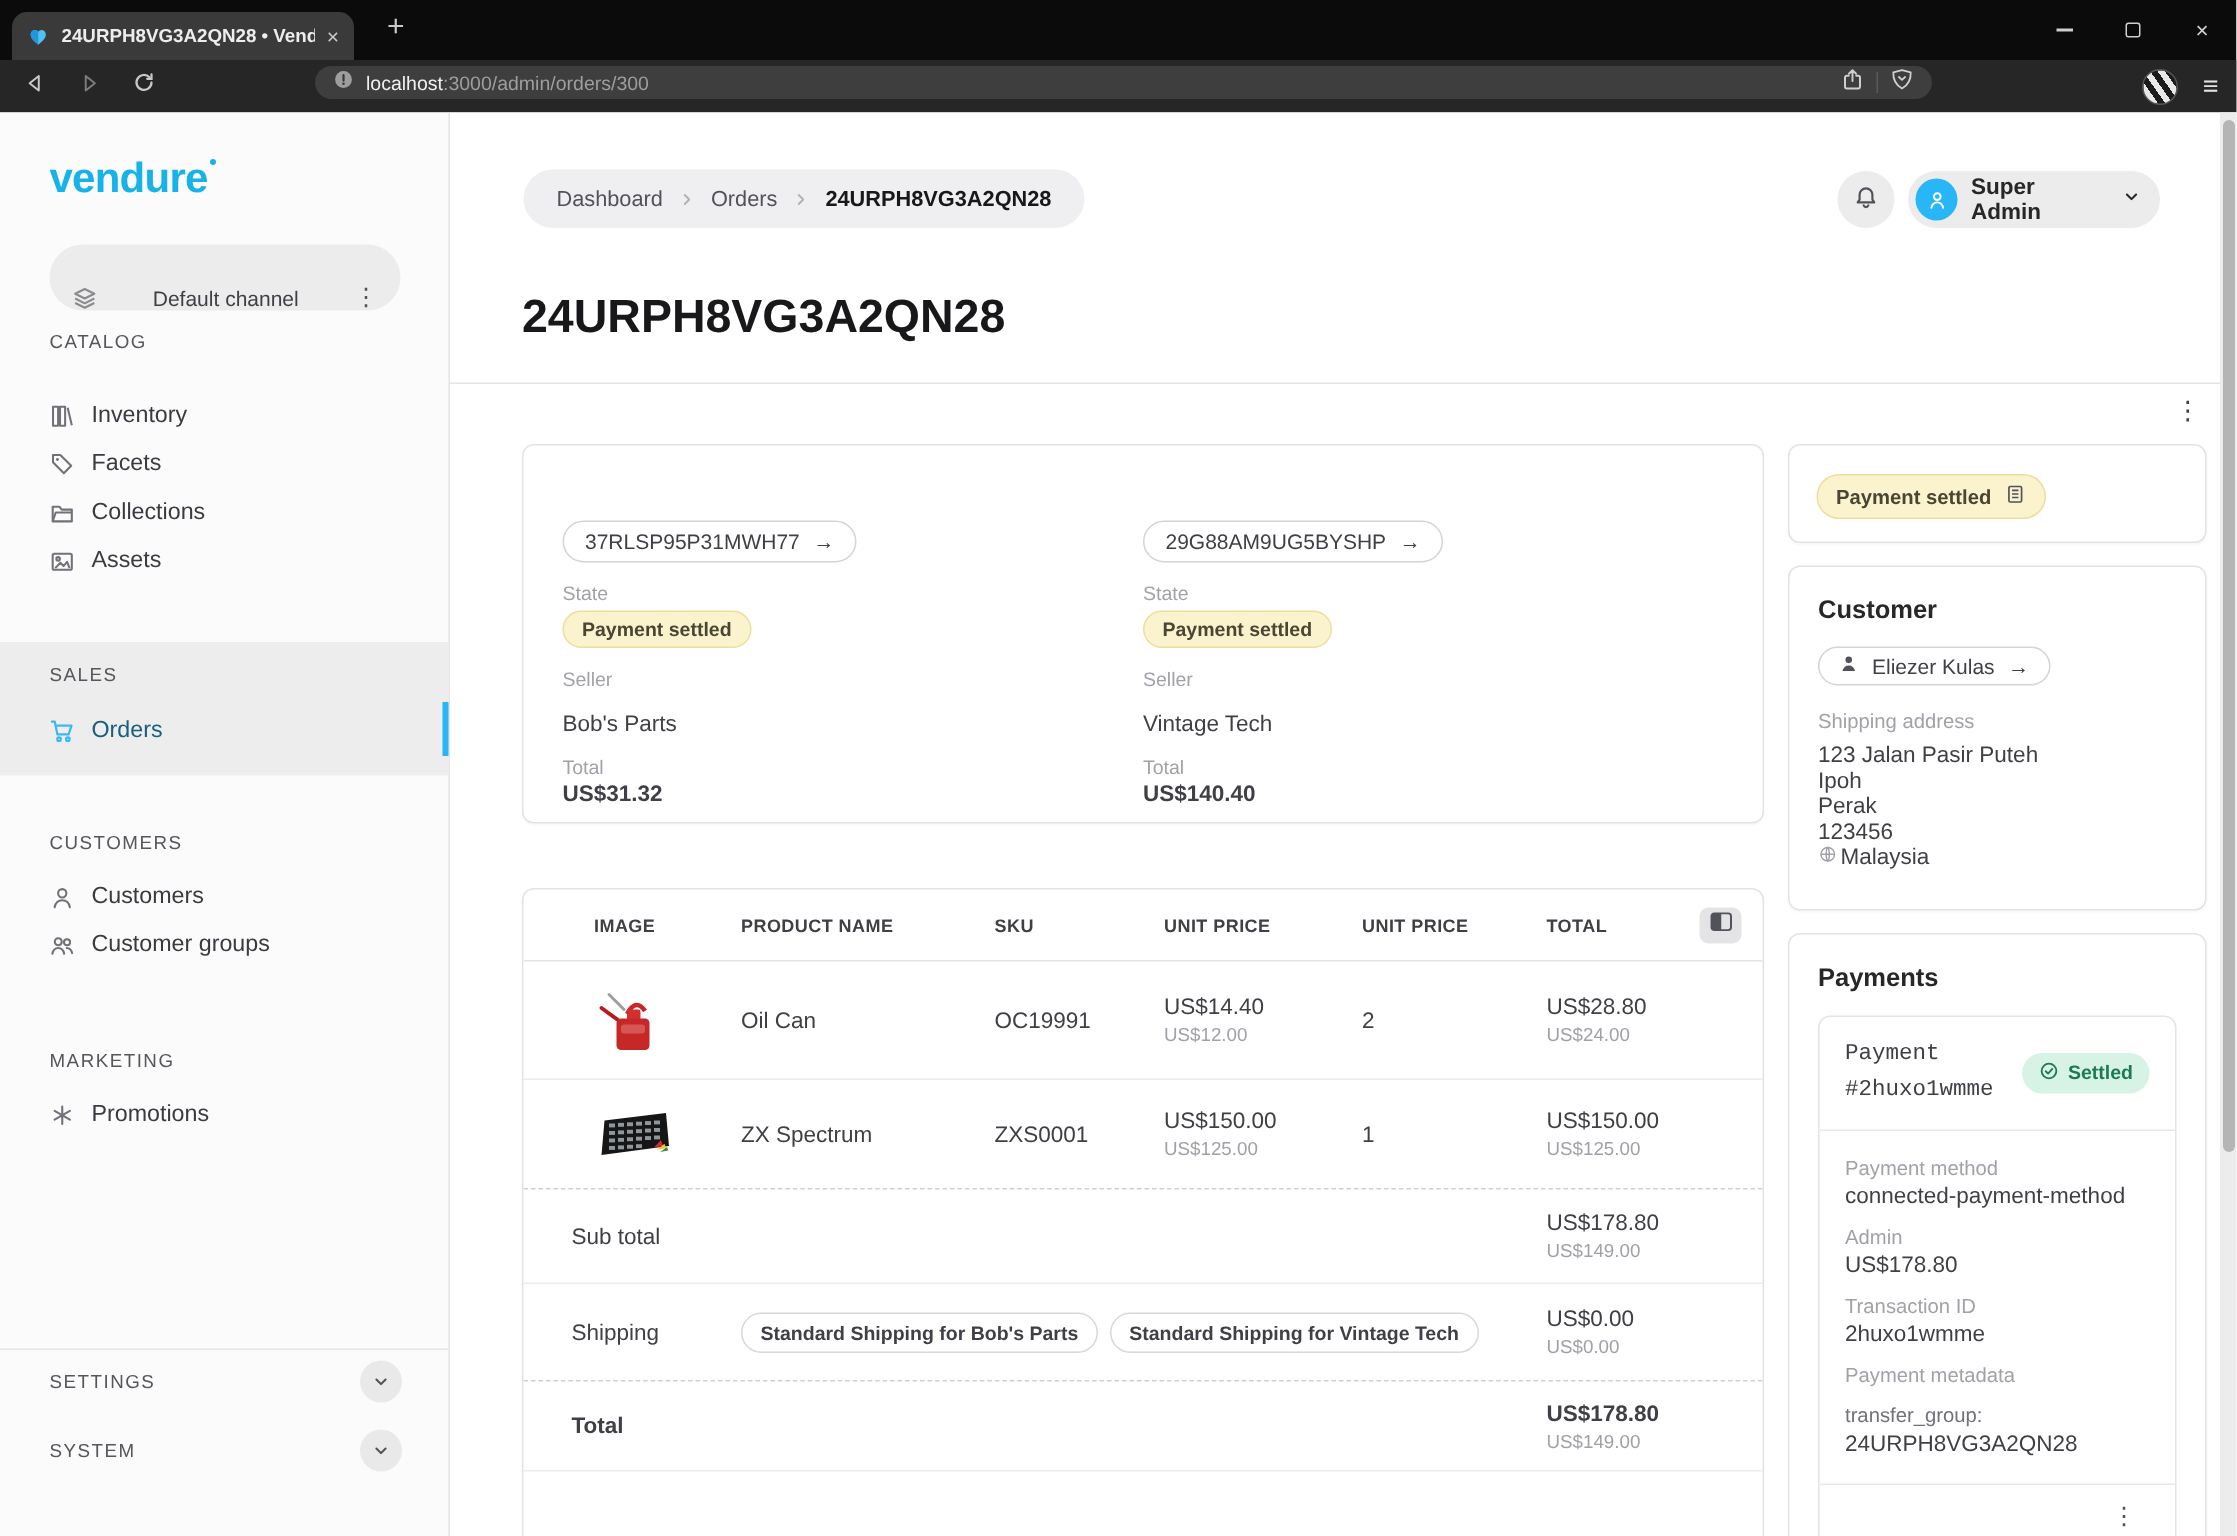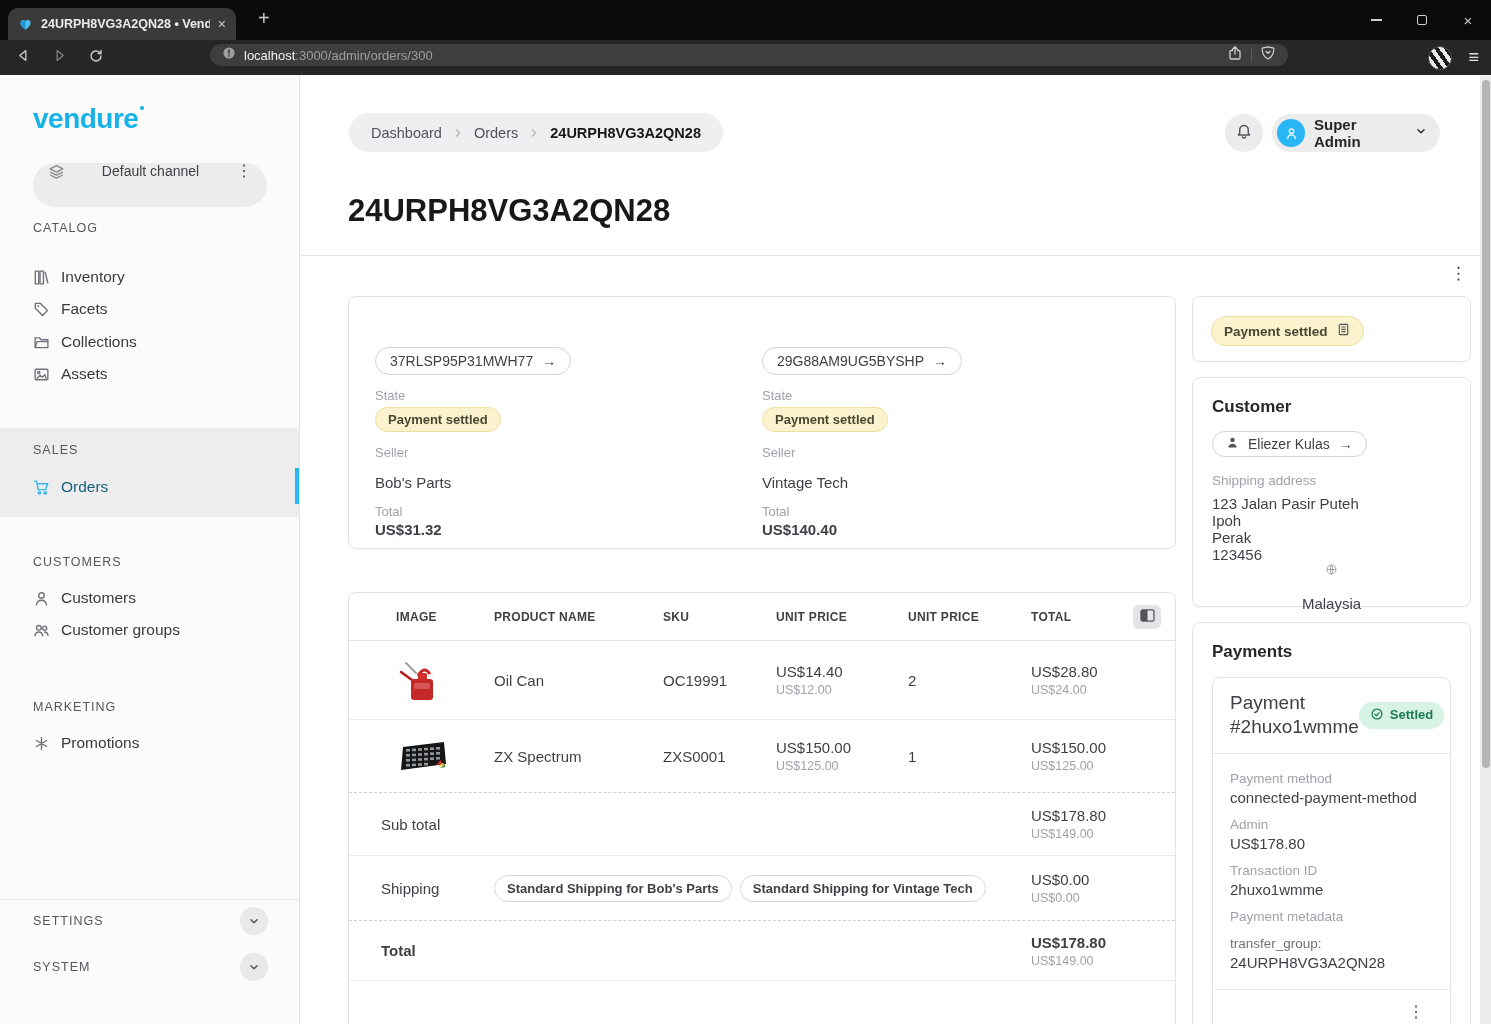--- a/index.html
+++ b/index.html
@@ -32,21 +32,21 @@
   .hamburger { color:#e3e3e3; font-size:18px; }
 
   
   .app { position:relative; display:flex; width:100%; height:949px; background:#fff; }
 
   
   .sidebar { position:relative; width:300px; height:100%; background:#fbfbfb; border-right:1px solid #e4e4e4; flex-shrink:0; }
   .logo { position:absolute; left:33px; top:28px; color:#17b2e8; font-size:28px; font-weight:700; letter-spacing:-0.5px; }
   .logo-dot { display:inline-block; width:4px; height:4px; border-radius:50%; background:#17b2e8; vertical-align:18px; margin-left:2px; }
   .channel { position:absolute; left:33px; top:88px; width:234px; height:44px; background:#ececec; border-radius:22px;
-             display:flex; align-items:flex-start; padding:0 15px; }
+             display:flex; align-items:flex-end; padding:0 15px; }
   .channel-label { flex:1; text-align:center; font-size:14px; color:#3f3f46; }
   .kebab { color:#52525b; font-size:16px; line-height:1; }
   .sec-heading { position:absolute; left:33px; font-size:12.5px; color:#56565c; letter-spacing:1px; }
   .nav-item { position:absolute; left:0; width:100%; height:32px; display:flex; align-items:center; gap:11px; padding-left:33px; }
   .nav-item span.lbl { font-size:15.5px; color:#3a3a40; }
   .nicon { display:flex; align-items:center; color:#71717a; }
   .sales-block { position:absolute; left:0; top:353px; width:100%; height:89px; background:#ededed; }
   .sales-block .sec-heading { top:15px; left:33px; }
   .sales-block .nav-item { top:43px; }
   .sales-block .nav-item span.lbl { color:#19607f; font-weight:400; }
@@ -113,27 +113,27 @@
   .ship-pill { border:1px solid #d8d8dc; border-radius:999px; padding:5px 12px; font-size:13px; font-weight:700; color:#3f3f46; background:#fff; white-space:nowrap; }
 
   
   .card-state { left:892px; top:221px; width:279px; height:66px; padding:19px 18px; }
   .card-state .chip-yellow { margin-top:0; font-size:13.5px; padding:5px 12px; }
   .card-customer { left:892px; top:302px; width:279px; height:230px; padding:19px; }
   .cust-pill { display:inline-flex; align-items:center; gap:9px; border:1px solid #d4d4d8; border-radius:999px;
                padding:4px 13px; font-size:14px; color:#3f3f46; margin-top:14px; background:#fff; }
   .addr-label { font-size:13.5px; color:#a1a1aa; margin-top:16px; }
   .addr { margin-top:7px; font-size:15px; color:#3f3f46; line-height:17px; }
-  .addr-country { display:flex; align-items:center; gap:19px; color:#3f3f46;flex-direction:column; }
+  .addr-country { display:flex; align-items:flex-start; gap:2px; color:#3f3f46; }
   .addr-country .nicon { color:#a1a1aa; }
 
   .card-payments { left:892px; top:547px; width:279px; height:420px; padding:19px; }
   .pay-inner { margin-top:15px; border:1px solid #e4e4e7; border-radius:8px; background:#fff; }
   .pay-head { display:flex; justify-content:space-between; padding:13px 17px 14px; border-bottom:1px solid #e8e8ea; }
-  .pay-name { font-size:19px; color:#3f3f46; line-height:24px; }
+  .pay-name { font-size:15px; color:#3f3f46; line-height:24px;font-family:Liberation Mono, monospace; }
   .chip-green { align-self:center; display:inline-flex; align-items:flex-start; gap:6px; background:#d6f3e6; color:#1e7a55;
                 border-radius:999px; padding:5px 11px; font-size:13px; font-weight:700; }
   .pay-body { padding:6px 17px 18px; }
   .plabel { font-size:13.5px; color:#a1a1aa; margin-top:11px; }
   .pvalue { font-size:15px; color:#3f3f46; margin-top:3px; }
   .pmeta-key { font-size:13.5px; color:#71717a; margin-top:12px; }
   .pay-foot { position:relative; height:46px; border-top:1px solid #e8e8ea; }
   .pay-foot .kebab { position:absolute; right:26px; top:14px; font-size:16px; }
 
   

